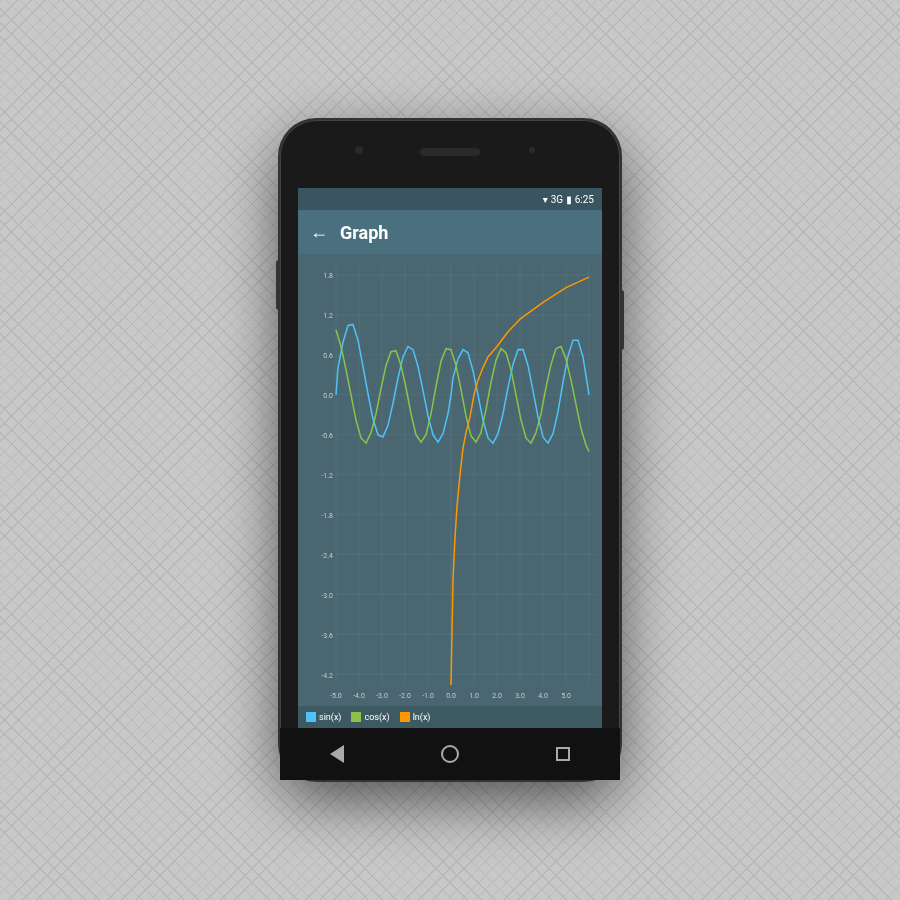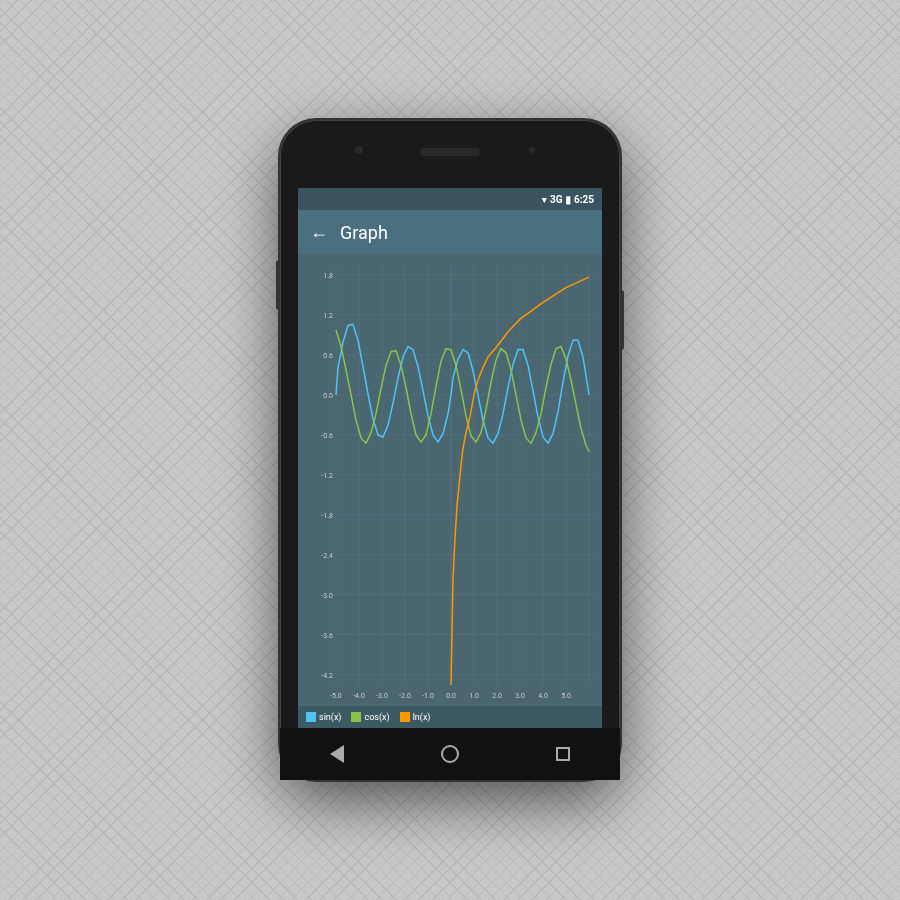--- a/index.html
+++ b/index.html
@@ -118,21 +118,21 @@
 
     .status-icons {
       display: flex;
       align-items: center;
       gap: 3px;
     }
 
     .status-text {
       color: white;
       font-size: 10px;
-      font-weight: 700;
+      font-weight: 400;
     }
 
     .wifi-icon {
       color: white;
       font-size: 10px;
     }
 
     
     .app-bar {
       background: #4a7080;
@@ -146,21 +146,21 @@
 
     .back-arrow {
       color: white;
       font-size: 18px;
       cursor: pointer;
     }
 
     .app-title {
       color: white;
       font-size: 18px;
-      font-weight: 400;
+      font-weight: 700;
     }
 
     
     .graph-container {
       flex: 1;
       position: relative;
       overflow: hidden;
     }
 
     .graph-svg {

